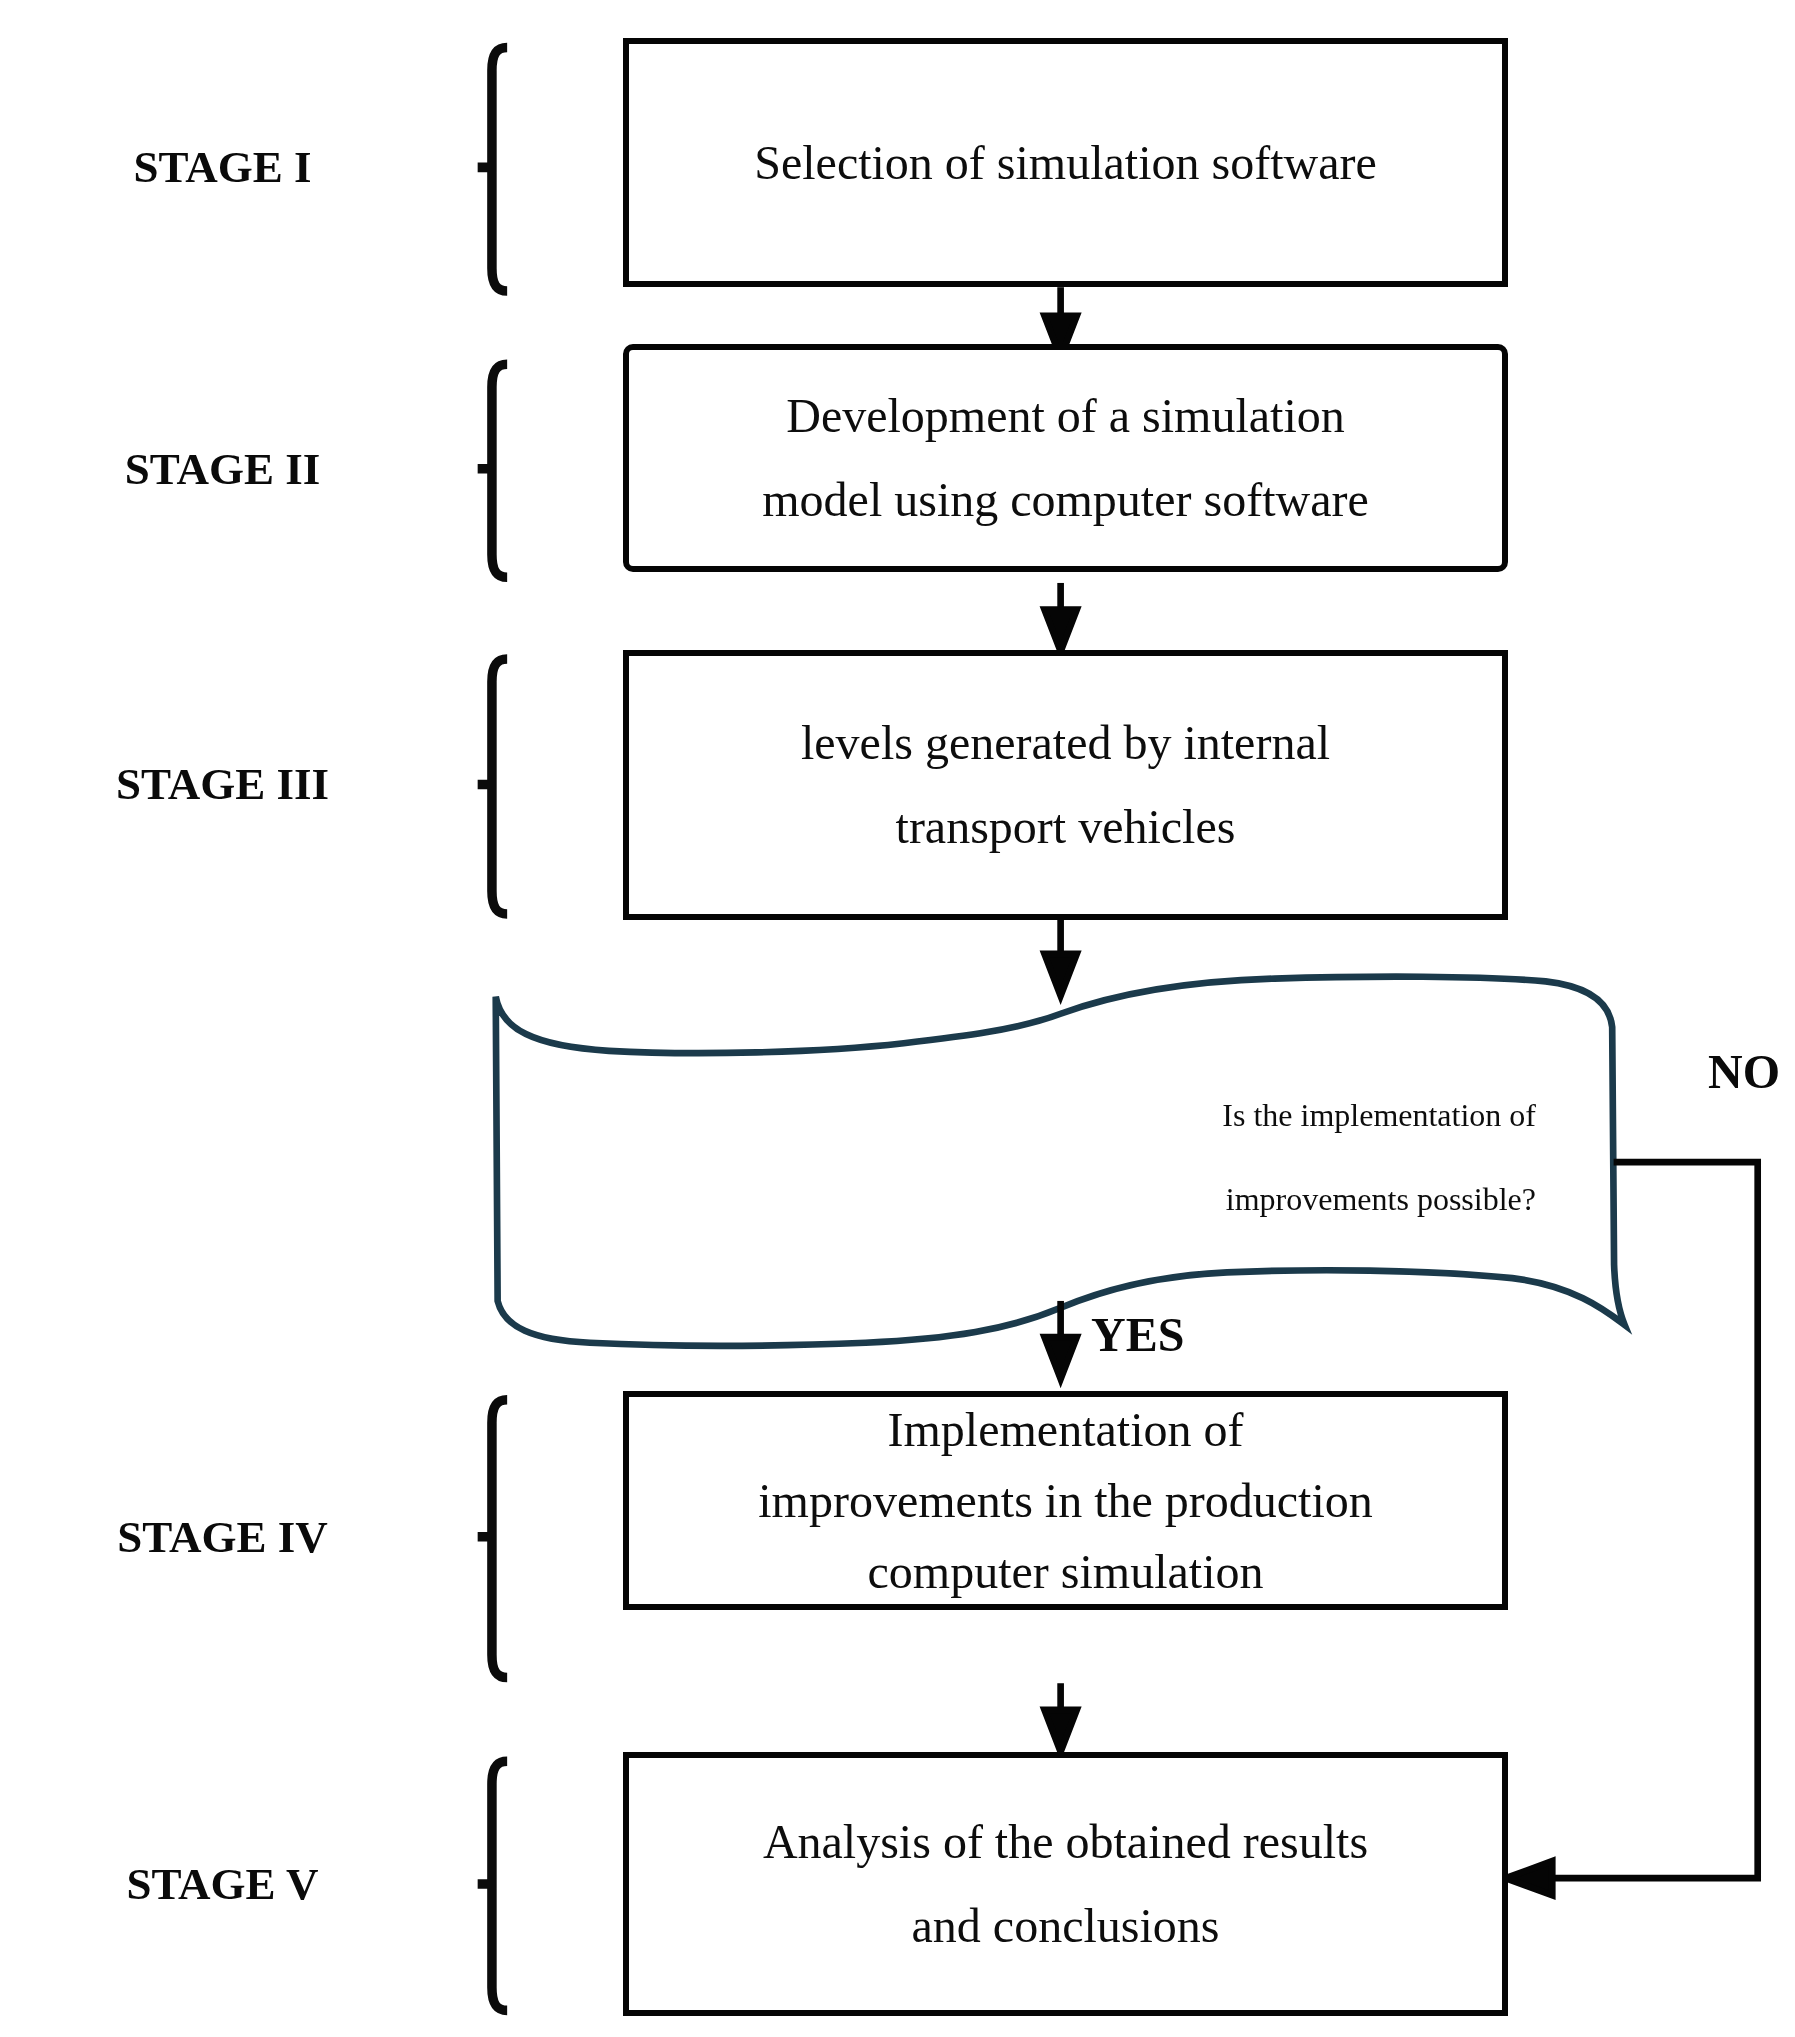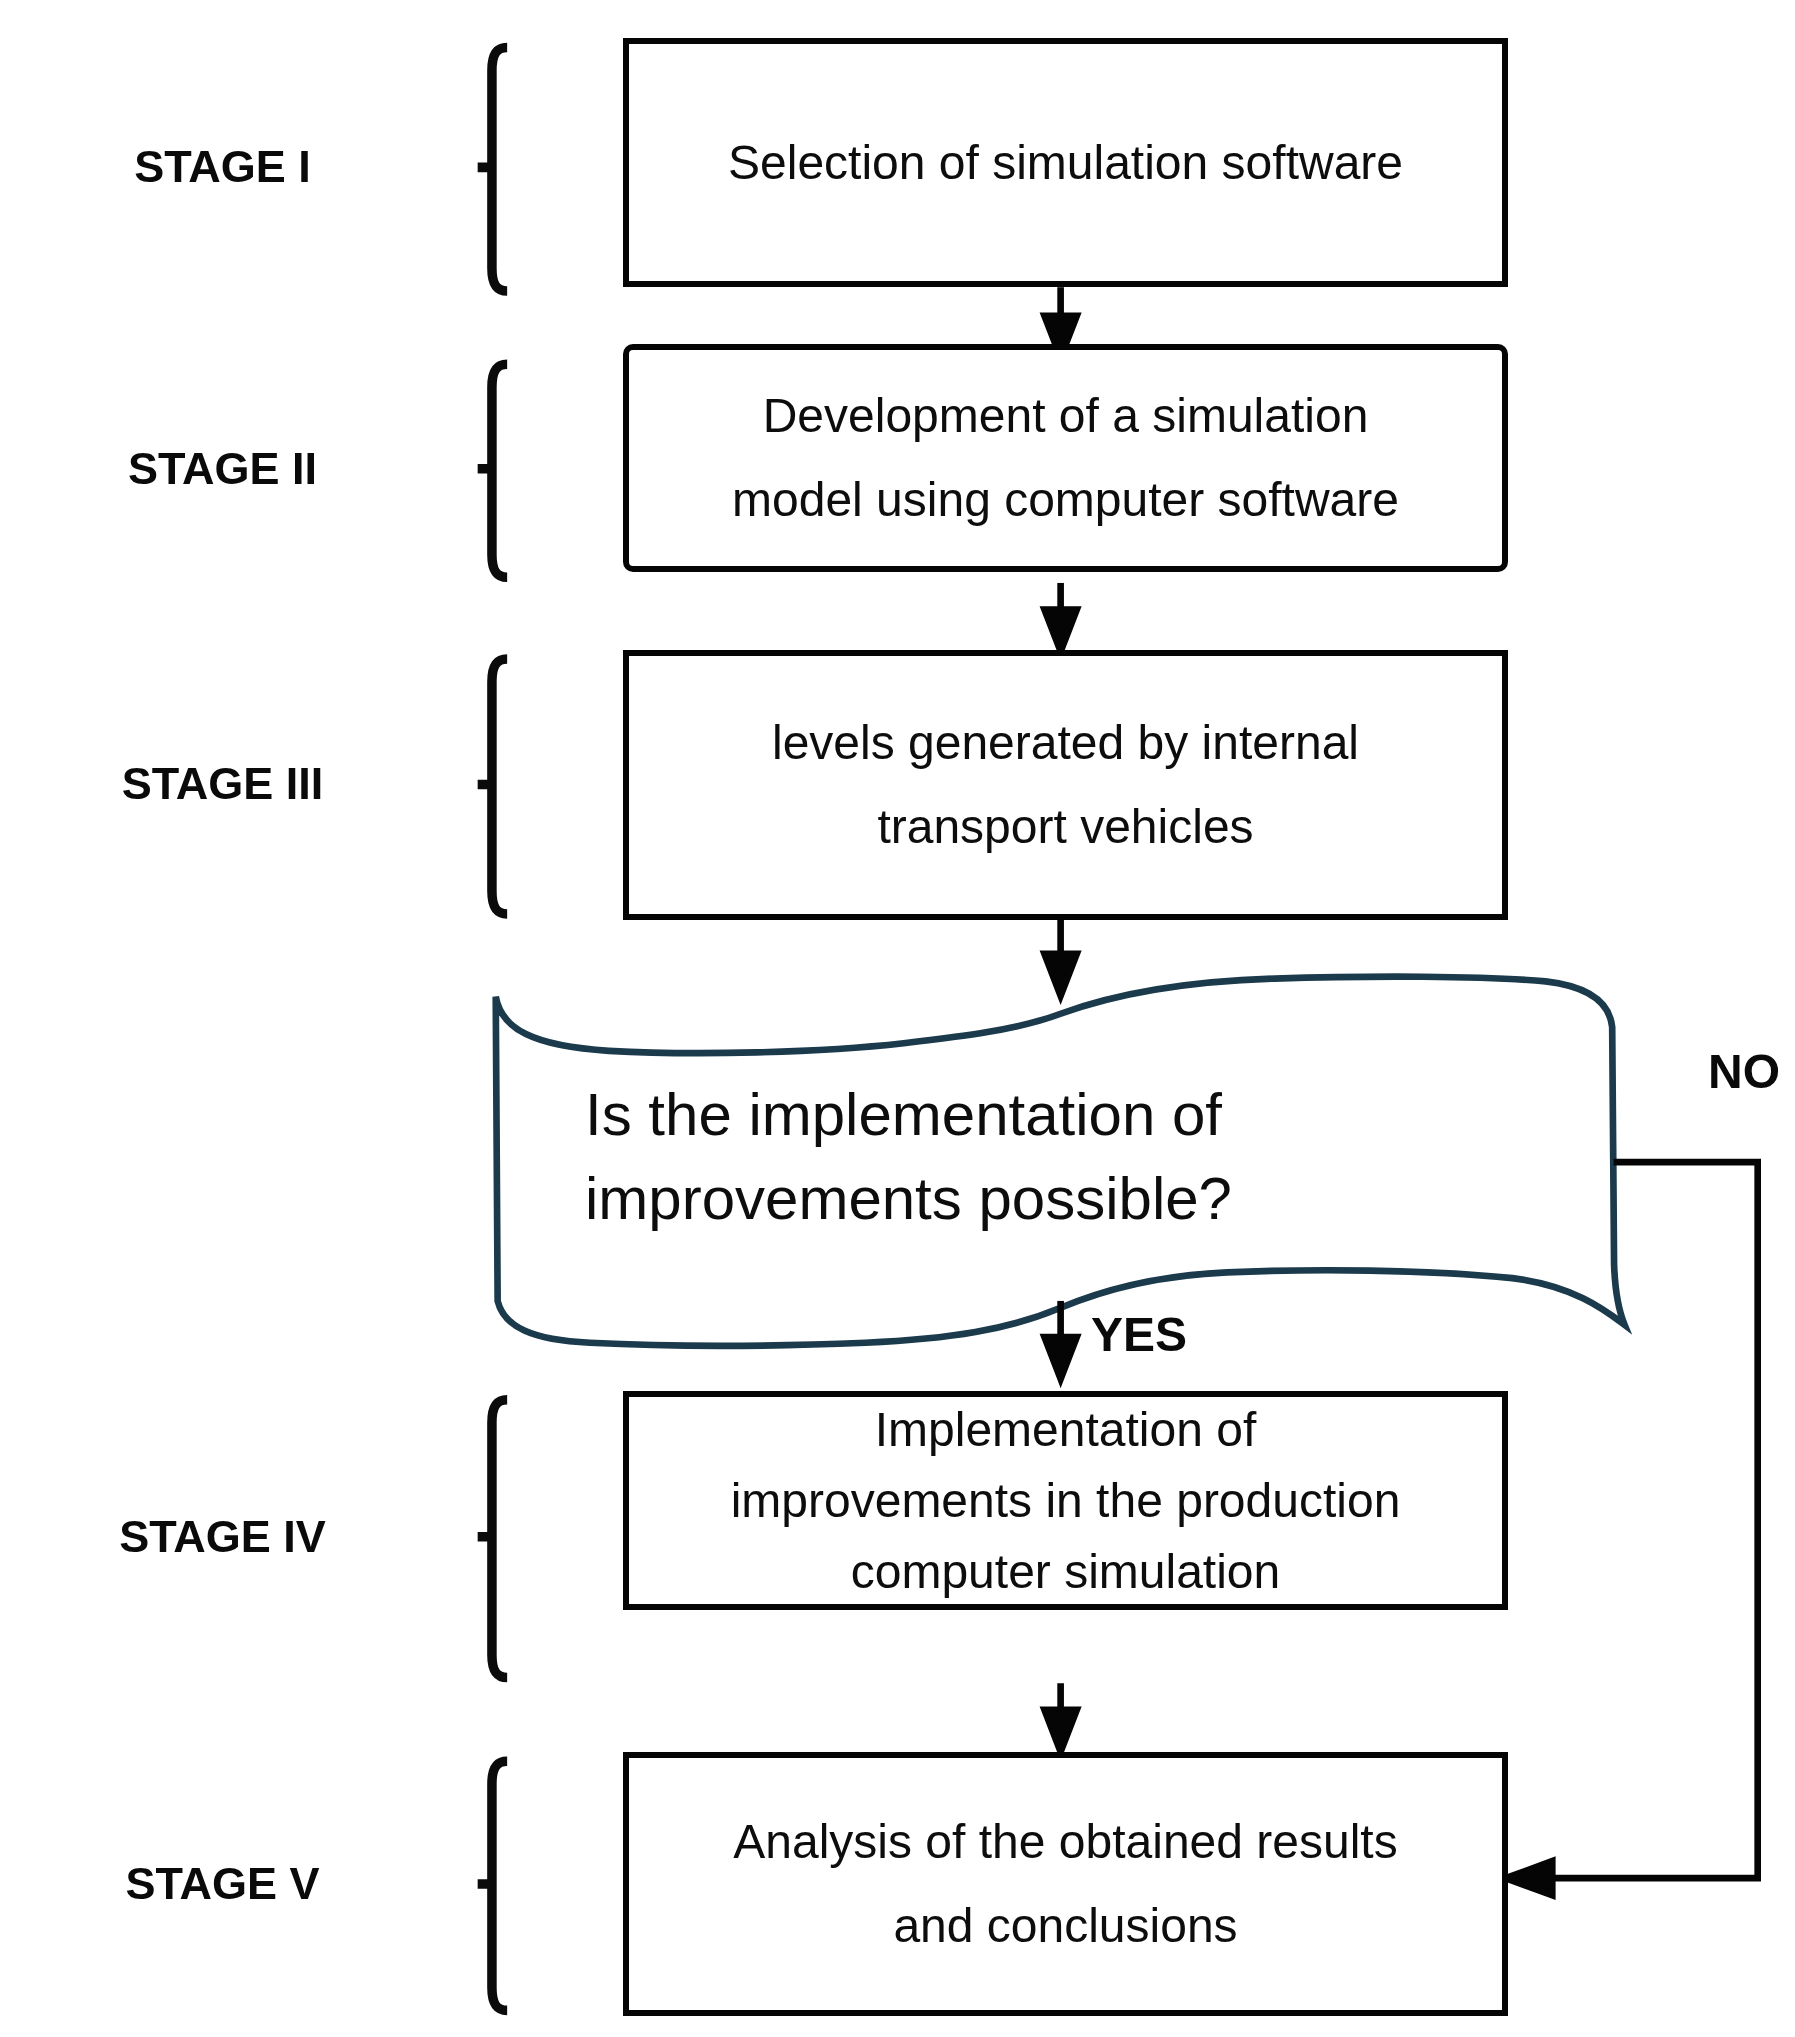--- a/index.html
+++ b/index.html
@@ -1,40 +1,40 @@
 <!DOCTYPE html>
 <html style="font-size:15px"><head>
 <meta charset="utf-8">
 <style>
   html,body{margin:0;padding:0;background:#ffffff;}
   #canvas{
     position:relative;
     width:1796px;height:2037px;
     background:#ffffff;
-    font-family:Liberation Sans, sans-serif;
+    font-family:Liberation Serif, serif;
     overflow:hidden;
   }
   #diagram-svg{position:absolute;left:0;top:0;width:1796px;height:2037px;}
   .stage-label{
     position:absolute;left:55px;width:335px;height:68px;
     line-height:68px;text-align:center;
     font-size:45px;font-weight:bold;color:#0a0a0a;
     white-space:nowrap;
   }
   .flow-box{
     position:absolute;left:623px;width:885px;
     box-sizing:border-box;border:6.7px solid #050505;background:#ffffff;
     display:flex;flex-direction:column;align-items:center;justify-content:center;
     text-align:center;color:#0d0d0d;font-size:48px;
   }
   .flow-box .line{display:block;line-height:84px;white-space:nowrap;}
   #box-stage-4 .line{line-height:71px;}
   .decision-text{
     position:absolute;left:585px;top:1073px;width:951px;
-    text-align:left;color:#0d0d0d;font-size:60px;
+    text-align:right;color:#0d0d0d;font-size:32px;
   }
   .decision-text .line{display:block;line-height:84px;white-space:nowrap;}
   .branch-label{
     position:absolute;font-size:48px;font-weight:bold;color:#0a0a0a;
     white-space:nowrap;
   }
   #yes-label{left:1091px;top:1307px;}
   #no-label{left:1668px;top:1044px;width:152px;text-align:center;}
 </style>
 </head>

